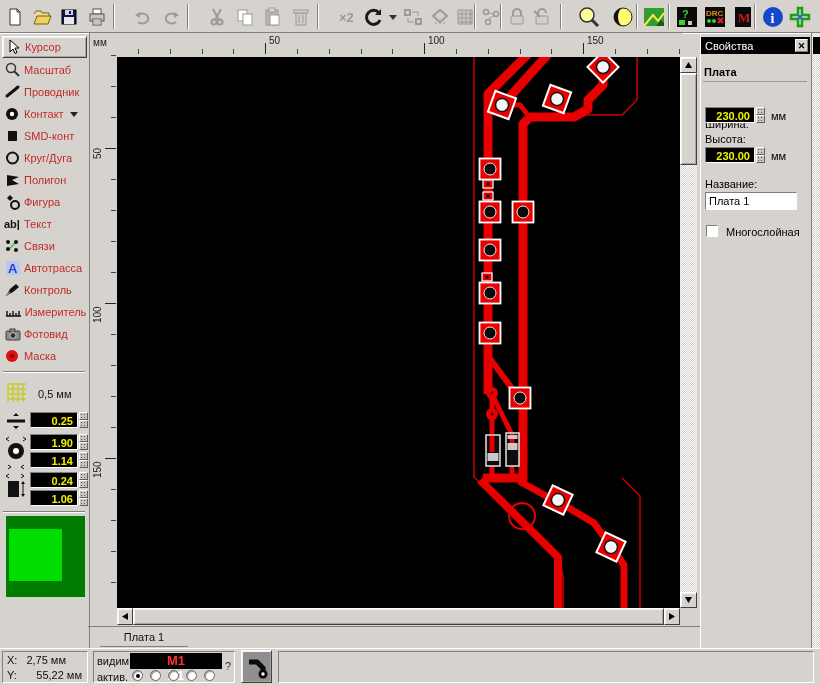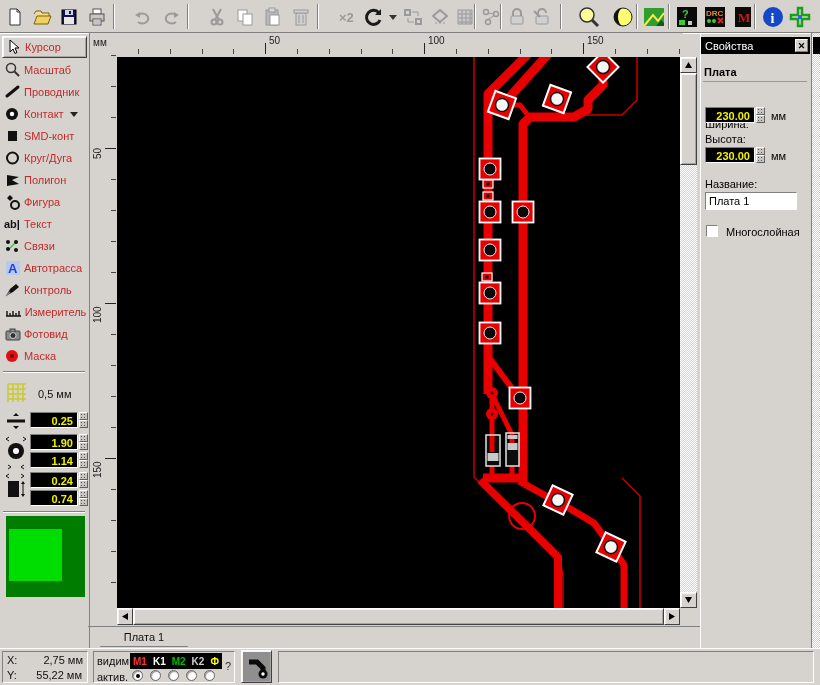--- a/index.html
+++ b/index.html
@@ -407,21 +407,21 @@
         <rect x="3" y="9" width="11" height="16" fill="#111"></rect>
         <path d="M18,9 l2,3 h-4 z M18,25 l2,-3 h-4 z" fill="#111"></path>
         <line x1="18" y1="11" x2="18" y2="23" stroke="#111"></line>
       </svg>
     </div>
   <div class="vbox" style="left:30px;top:439px;width:48px;">0.24</div>
   <div class="spin" style="left:79px;top:439px;">
       <div></div>
       <div></div>
     </div>
-  <div class="vbox" style="left:30px;top:457px;width:48px;">0.74</div>
+  <div class="vbox" style="left:30px;top:457px;width:48px;">1.06</div>
   <div class="spin" style="left:79px;top:457px;">
       <div></div>
       <div></div>
     </div>
 
   <div class="abs" style="left:3px;top:478px;width:82px;border-top:1px solid #808080;border-bottom:1px solid #fff;"></div>
 
   <div class="abs" style="left:6px;top:483px;width:79px;height:81px;background:#007d00;">
     <div class="abs" style="left:3px;top:13px;width:53px;height:52px;background:#00dd00;"></div>
   </div>
@@ -627,27 +627,27 @@
   <div class="proplabel" style="left:25px;top:193px;">Многослойная</div>
 </div>
 
 <div class="abs dither" style="left:811px;top:33px;width:9px;height:615px;border-left:1px solid #808080;">
   <div class="abs" style="left:1px;top:4px;width:8px;height:17px;background:#000;"></div>
 </div>
 
 <div class="abs" style="left:0;top:648px;width:820px;height:37px;border-top:1px solid #fff;">
   <div class="statusbox" style="left:2px;top:2px;width:86px;height:32px;">
     <span class="abs" style="left:4px;top:2px;">X:</span>
-    <span class="abs" style="right:4px;top:2px;">2,75 мм</span>
+    <span class="abs" style="right:21px;top:2px;">2,75 мм</span>
     <span class="abs" style="left:4px;top:17px;">Y:</span>
     <span class="abs" style="right:5px;top:17px;">55,22 мм</span>
   </div>
   <div class="statusbox" style="left:93px;top:2px;width:142px;height:32px;">
     <span class="abs" style="left:3px;top:3px;">видим.</span>
-    <div class="abs" style="left:36px;top:1px;width:92px;height:16px;background:#000;display:flex;align-items:center;justify-content:space-around;font-weight:bold;font-size:10px;">
+    <div class="abs" style="left:36px;top:1px;width:92px;height:16px;background:#000;display:flex;align-items:center;justify-content:space-around;font-weight:bold;font-size:13px;flex-direction:column;">
       <span style="color:#ff3030;">M1</span>
       <span style="color:#ffffff;">K1</span>
       <span style="color:#00bb00;">M2</span>
       <span style="color:#cfcfcf;">K2</span>
       <span style="color:#ffff00;">Ф</span>
     </div>
     <span class="abs" style="left:131px;top:8px;color:#333;">?</span>
     <span class="abs" style="left:3px;top:19px;">актив.</span>
     <div class="abs" style="left:38px;top:18px;width:90px;display:flex;gap:7px;">
       <div class="radio">

